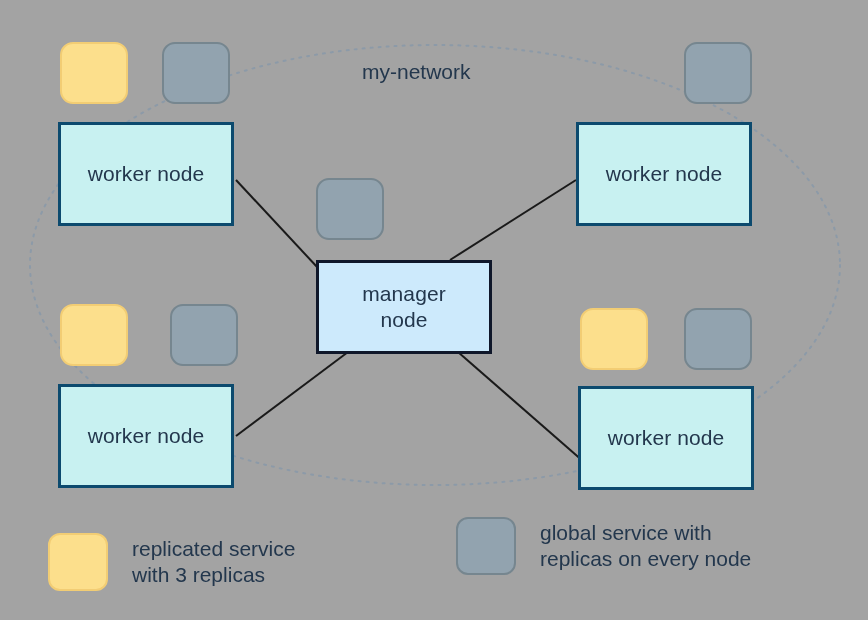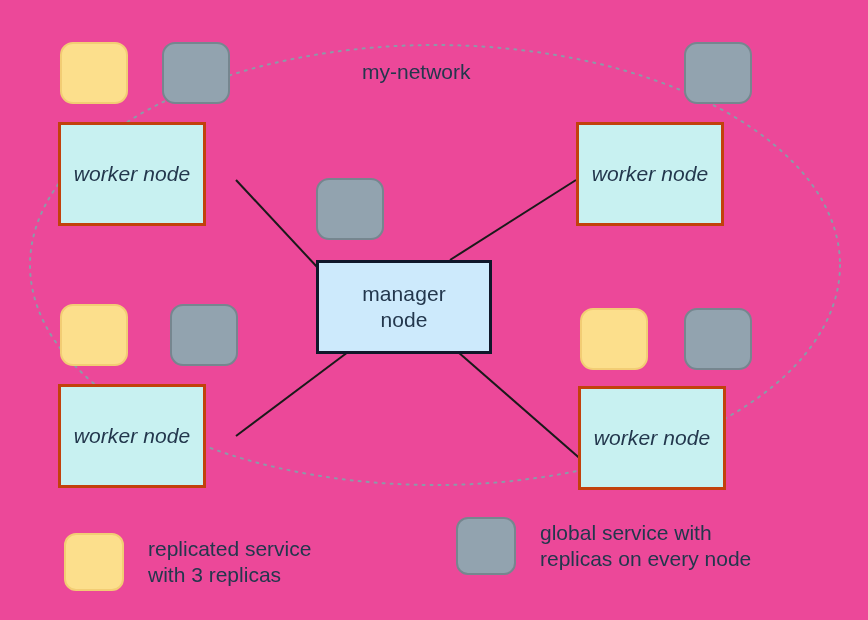--- a/index.html
+++ b/index.html
@@ -7,21 +7,21 @@
     padding: 0;
     background: #ffffff;
   }
   body {
     font-family: "Liberation Sans", sans-serif;
   }
   #canvas {
     position: relative;
     width: 868px;
     height: 620px;
-    background: #ec4899;
+    background: #a3a3a3;
     overflow: hidden;
   }
   #edges {
     position: absolute;
     left: 0;
     top: 0;
     width: 868px;
     height: 620px;
     pointer-events: none;
   }
@@ -32,24 +32,23 @@
     align-items: center;
     justify-content: center;
     text-align: center;
     color: #23374d;
     font-size: 21px;
     line-height: 1.22;
     letter-spacing: 0.1px;
   }
   .worker-node {
     background: #c8f1f1;
-    border: 3px solid #c2410c;
-    width: 148px;
+    border: 3px solid #0c4a6e;
+    width: 176px;
     height: 104px;
-    font-style: italic;
   }
   .manager-node {
     background: #cdeafc;
     border: 3px solid #0f172a;
     width: 176px;
     height: 94px;
   }
   .service-box {
     position: absolute;
     box-sizing: border-box;
@@ -121,21 +120,21 @@
 node</div>
 
   <div class="service-box service-replicated" style="left:60px; top:304px;"></div>
   <div class="service-box service-global" style="left:170px; top:304px;"></div>
   <div class="node worker-node" style="left:58px; top:384px;">worker node</div>
 
   <div class="service-box service-replicated" style="left:580px; top:308px;"></div>
   <div class="service-box service-global" style="left:684px; top:308px;"></div>
   <div class="node worker-node" style="left:578px; top:386px;">worker node</div>
 
-  <div class="legend-row" style="left:64px; top:533px;">
+  <div class="legend-row" style="left:48px; top:533px;">
     <div class="legend-swatch service-replicated" style="position:relative;"></div>
     <div class="legend-text">replicated service
 with 3 replicas</div>
   </div>
 
   <div class="legend-row" style="left:428px; top:517px;padding-left:28px;">
     <div class="legend-swatch service-global" style="position:relative;"></div>
     <div class="legend-text">global service with
 replicas on every node</div>
   </div>

